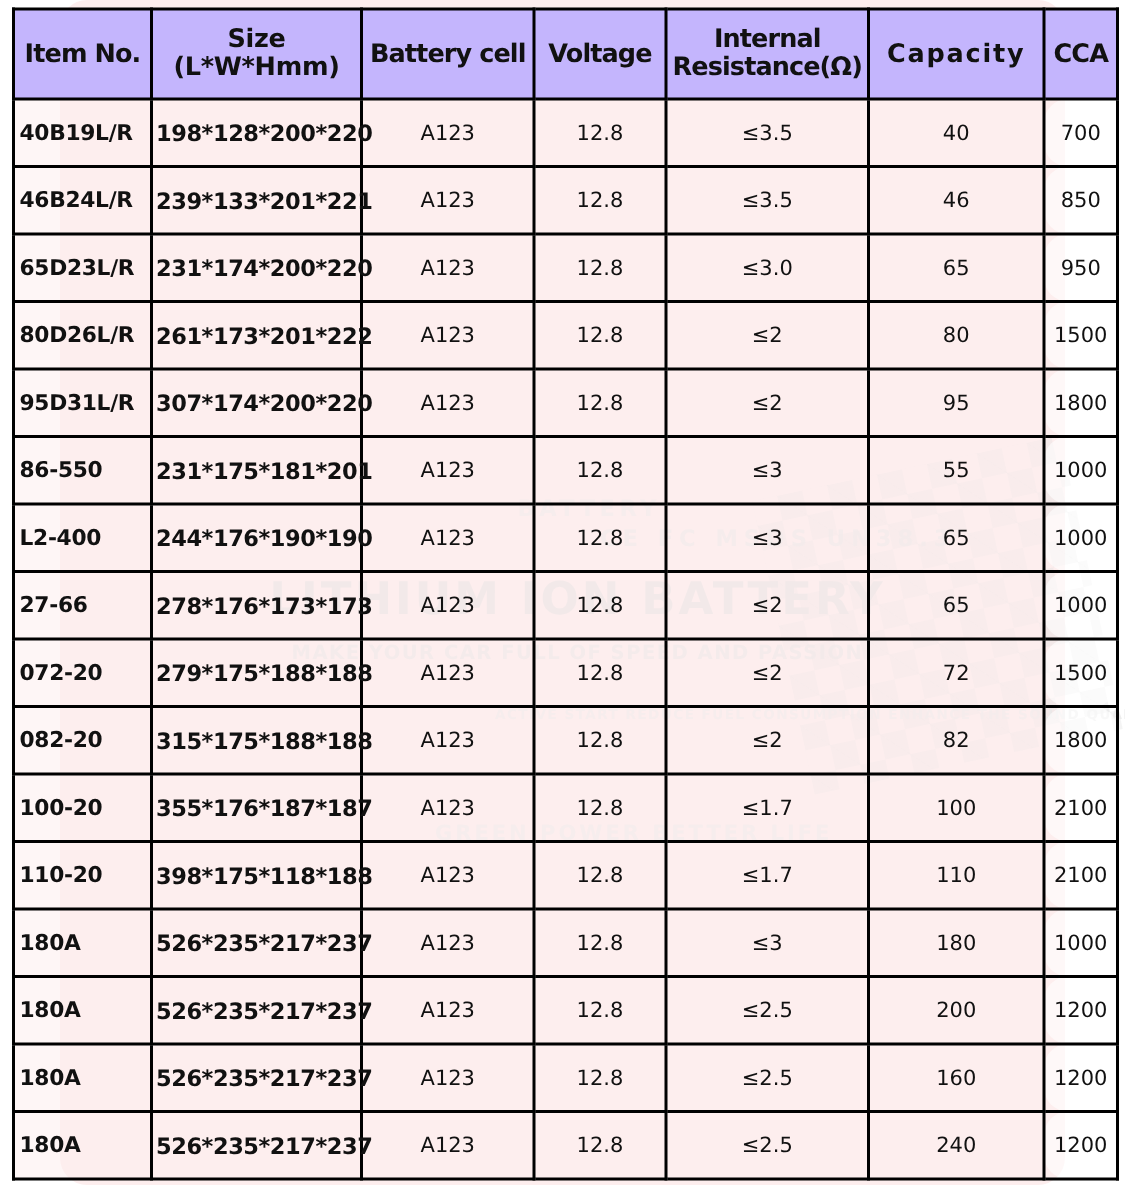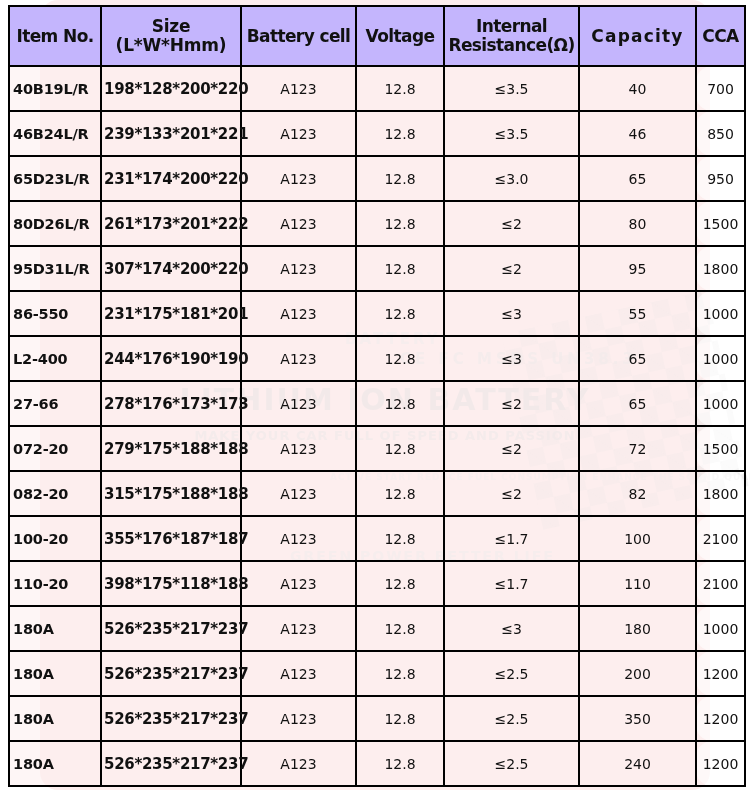--- a/index.html
+++ b/index.html
@@ -356,21 +356,21 @@
         <td>≤2.5</td>
         <td>200</td>
         <td class="cca">1200</td>
       </tr>
       <tr>
         <td class="item">180A</td>
         <td class="size">526*235*217*237</td>
         <td>A123</td>
         <td>12.8</td>
         <td>≤2.5</td>
-        <td>350</td>
+        <td>160</td>
         <td class="cca">1200</td>
       </tr>
       <tr>
         <td class="item">180A</td>
         <td class="size">526*235*217*237</td>
         <td>A123</td>
         <td>12.8</td>
         <td>≤2.5</td>
         <td>240</td>
         <td class="cca">1200</td>

